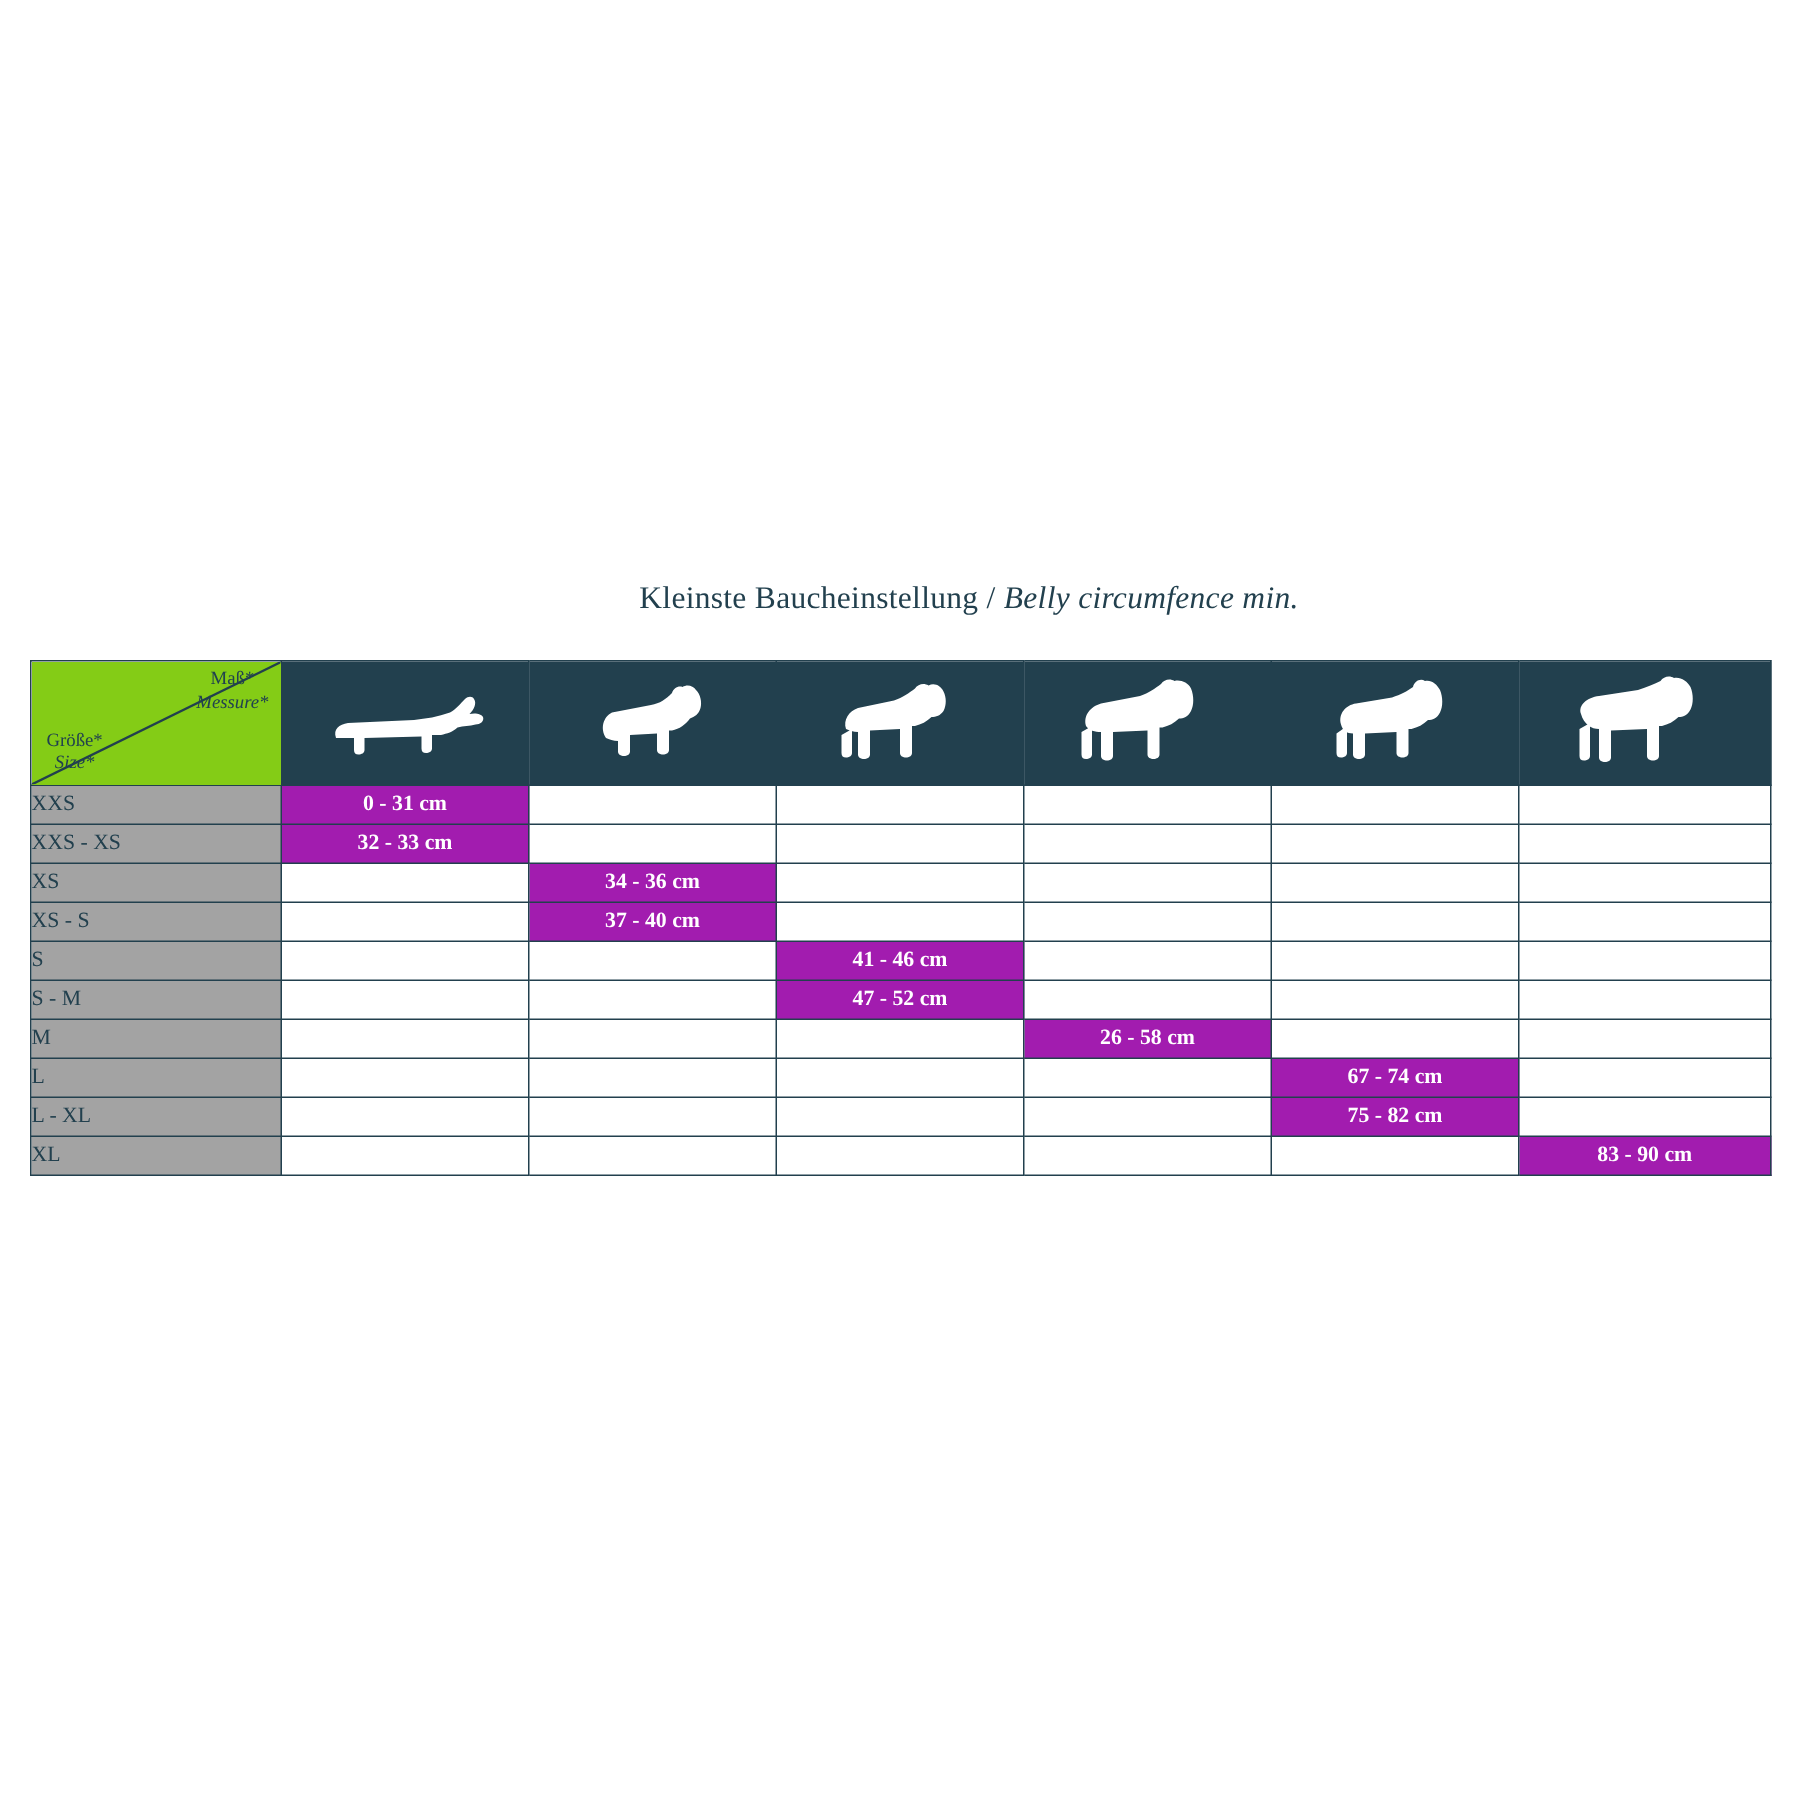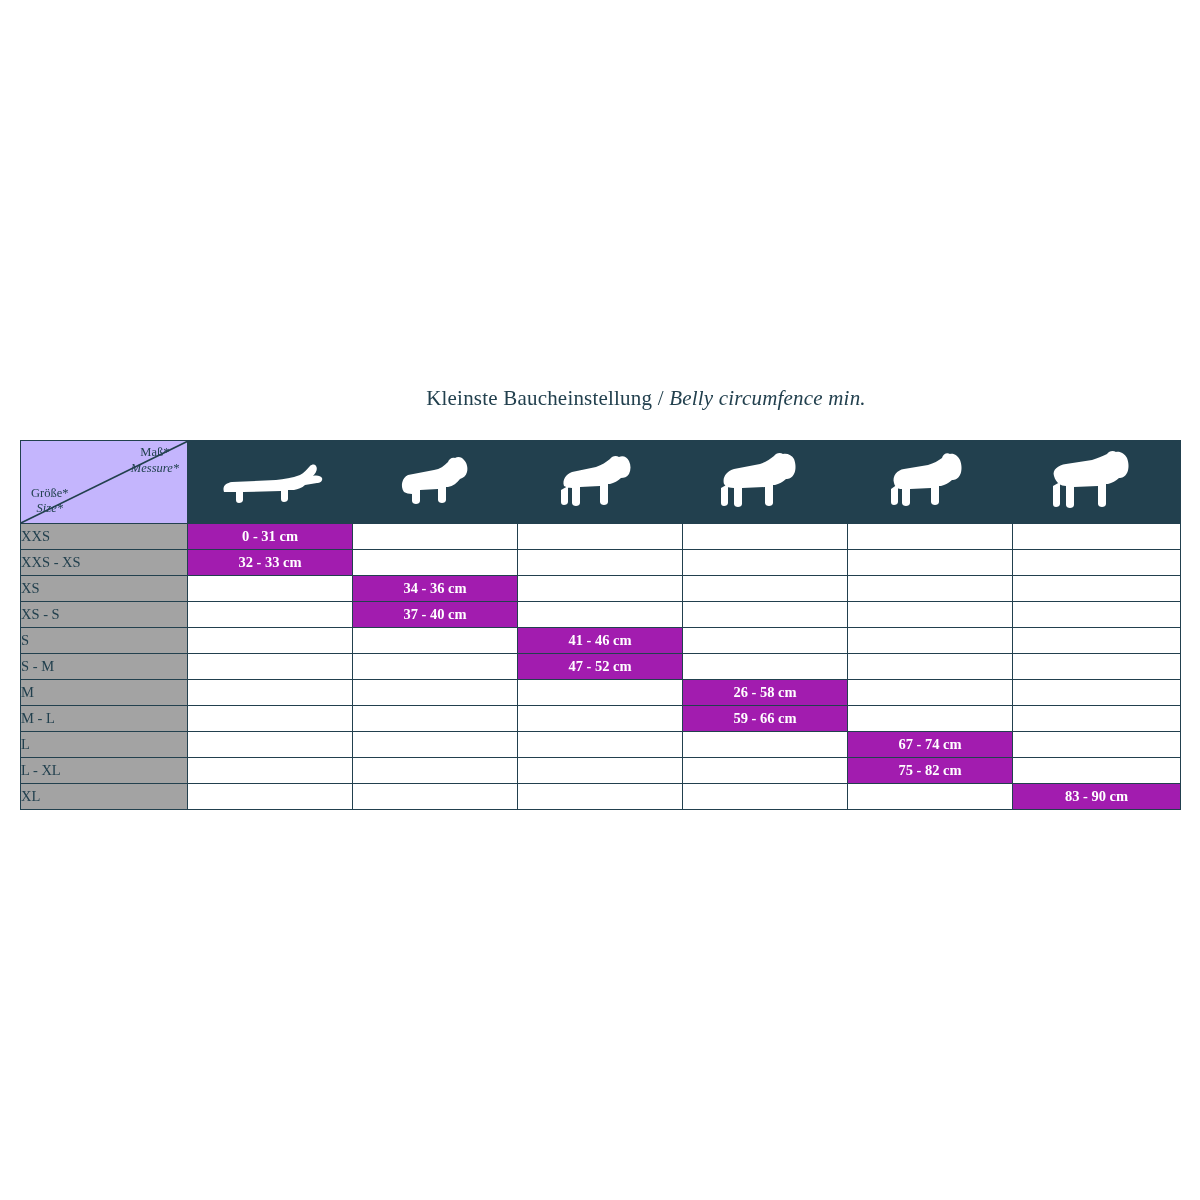--- a/index.html
+++ b/index.html
@@ -48,21 +48,21 @@
   }
   table.sizechart td, table.sizechart th {
     border: 1px solid #22404e;
     padding: 0;
     margin: 0;
   }
   
   .hdr-corner {
     height: 82px;
     position: relative;
-    background: #c4b5fd;
+    background: #84cc16;
     vertical-align: top;
   }
   .hdr-corner .diag {
     position: absolute;
     left: 0; top: 0; right: 0; bottom: 0;
     overflow: hidden;
   }
   .hdr-corner .diag svg { display: block; }
   .hdr-corner .measure {
     position: absolute;
@@ -257,29 +257,20 @@
           <tr>
             <td class="sizelabel">M</td>
             <td class="cell"></td>
             <td class="cell"></td>
             <td class="cell"></td>
             <td class="cell filled">26 - 58 cm</td>
             <td class="cell"></td>
             <td class="cell"></td>
           </tr>
           <tr>
-            <td class="sizelabel">M - L</td>
-            <td class="cell"></td>
-            <td class="cell"></td>
-            <td class="cell"></td>
-            <td class="cell filled">59 - 66 cm</td>
-            <td class="cell"></td>
-            <td class="cell"></td>
-          </tr>
-          <tr>
             <td class="sizelabel">L</td>
             <td class="cell"></td>
             <td class="cell"></td>
             <td class="cell"></td>
             <td class="cell"></td>
             <td class="cell filled">67 - 74 cm</td>
             <td class="cell"></td>
           </tr>
           <tr>
             <td class="sizelabel">L - XL</td>

